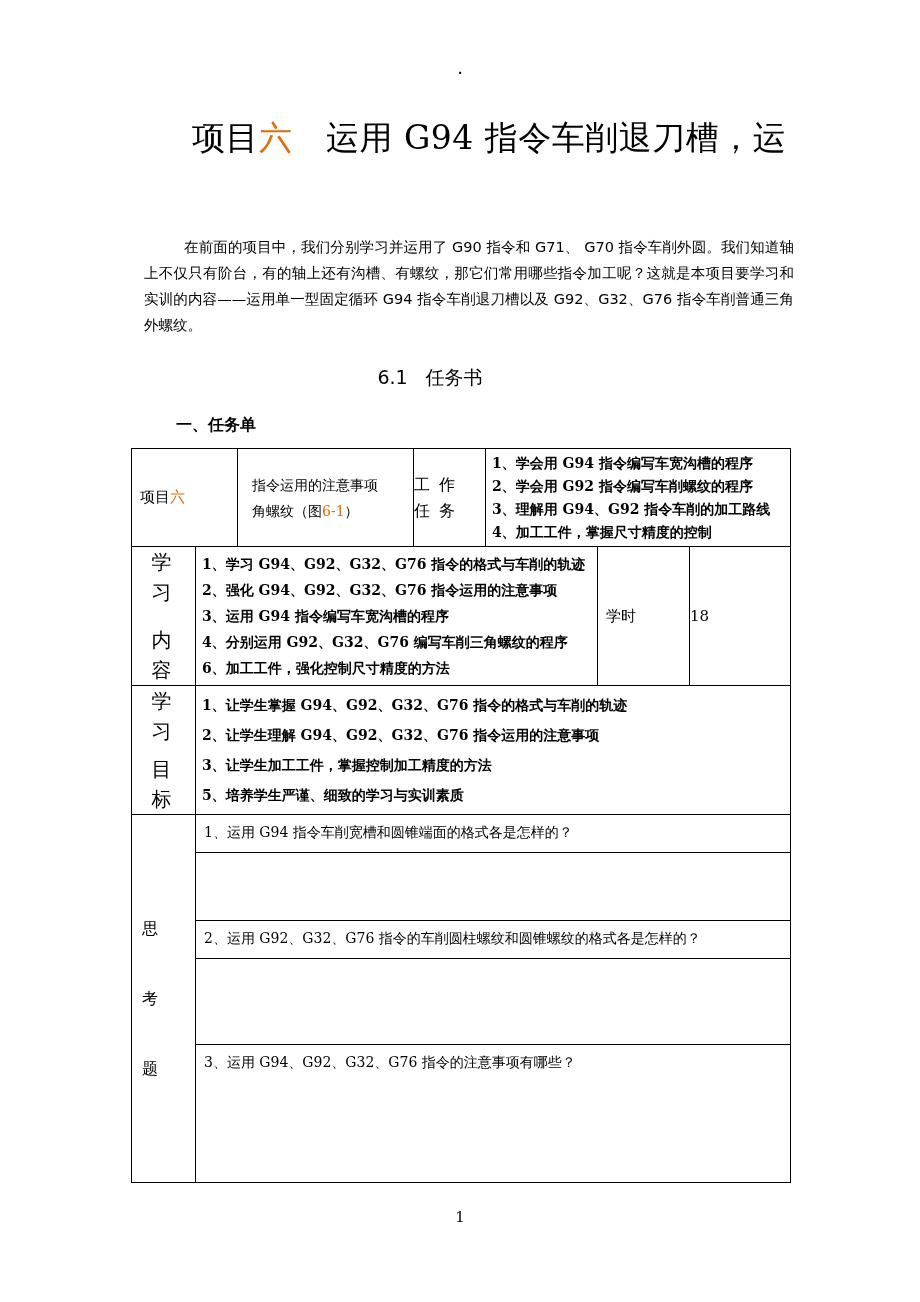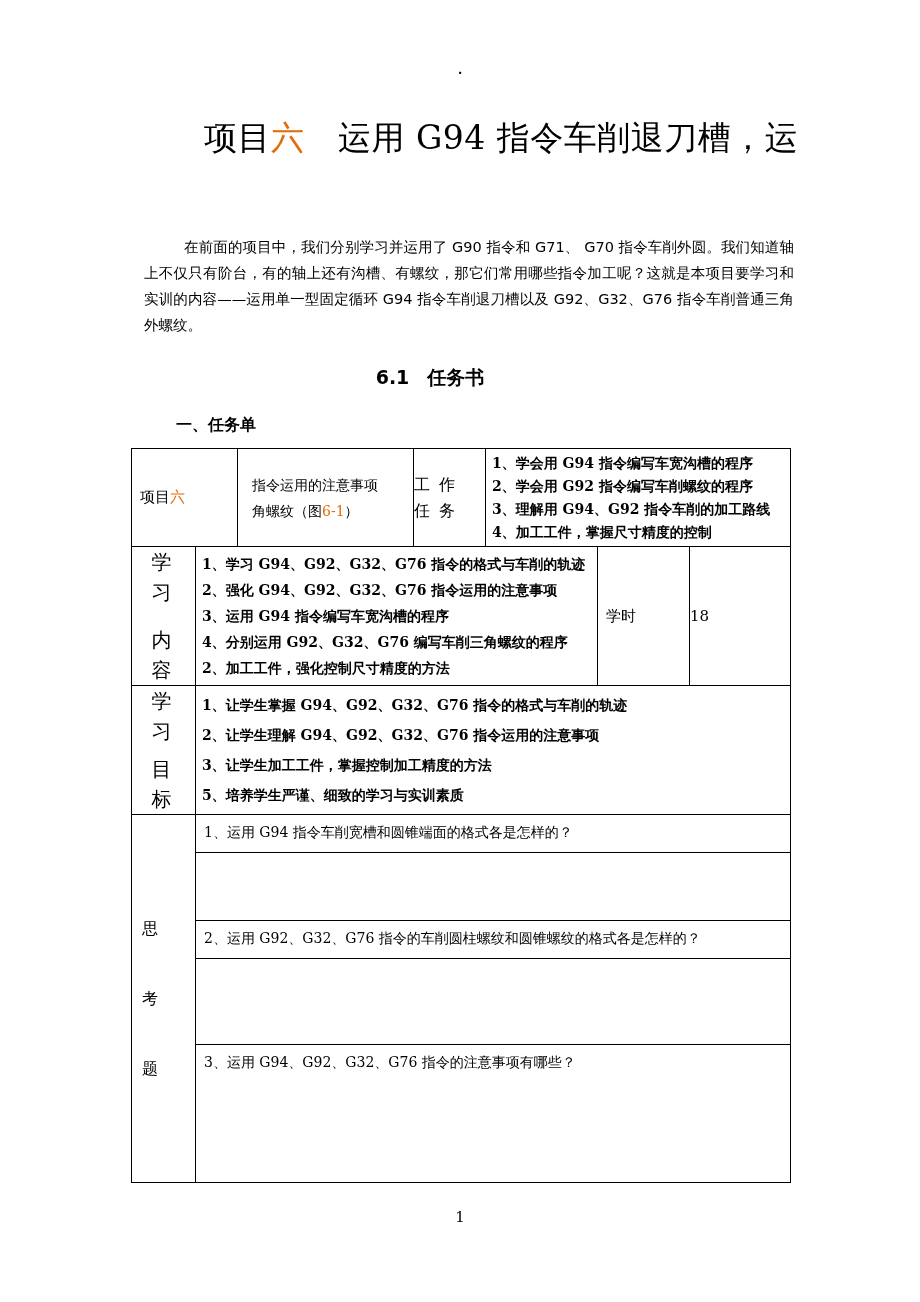--- a/index.html
+++ b/index.html
@@ -1,23 +1,23 @@
 <!DOCTYPE html>
 <html><head>
 <meta charset="utf-8">
 <style>
   html, body { margin: 0; padding: 0; background: #ffffff; }
   body { width: 920px; height: 1302px; position: relative; overflow: hidden; font-family: "DejaVu Serif", "Liberation Serif", serif; color: #000; }
   .dot { position: absolute; left: 0; width: 920px; top: 58px; text-align: center; font-size: 18px; line-height: 20px; }
-  .title { position: absolute; left: 152px; top: 113px; width: 660px; font-family: "DejaVu Serif", serif; font-size: 33px; line-height: 50px; letter-spacing: 0.5px; }
+  .title { position: absolute; left: 140px; top: 113px; width: 660px; font-family: "DejaVu Serif", serif; font-size: 33px; line-height: 50px; letter-spacing: 0.5px; }
   .title .l1 { display: block; padding-left: 52px; white-space: nowrap; }
   .title .l2 { display: block; white-space: nowrap; }
   .accent { color: #e36c0a; }
   .intro { position: absolute; left: 140px; top: 230px; width: 650px; font-family: "DejaVu Sans", "Liberation Sans", sans-serif; font-size: 14.5px; line-height: 26px; text-indent: 40px; text-align: justify; }
-  .sec { position: absolute; left: 0; width: 860px; top: 362px; text-align: center; font-family: "DejaVu Sans", sans-serif; font-weight: bold; font-size: 19px; line-height: 30px; }
+  .sec { position: absolute; left: 0; width: 860px; top: 362px; text-align: center; font-family: "DejaVu Sans", sans-serif; font-weight: normal; font-size: 19px; line-height: 30px; }
   .sec .gap { display: inline-block; width: 18px; }
   .sub { position: absolute; left: 176px; top: 412px; font-family: "DejaVu Sans", sans-serif; font-weight: bold; font-size: 16px; line-height: 26px; }
   table { position: absolute; left: 131px; top: 448px; width: 659px; border-collapse: collapse; table-layout: fixed; font-size: 14px; }
   td { border: 1px solid #000; padding: 0; vertical-align: middle; }
   .c { text-align: left; }
   .list div { line-height: 23px; padding-left: 6px; white-space: nowrap; font-weight: bold; }
   .vlabel { text-align: center; letter-spacing: 14px; line-height: 30px; padding-left: 10px; font-size: 20px; }
   .vlabel2 { font-size: 16px; line-height: 70px; padding-left: 10px; }
   .q { vertical-align: top; padding: 6px 8px; line-height: 22px; }
   .pg { position: absolute; left: 0; width: 920px; top: 1208px; text-align: center; font-size: 15px; }
@@ -69,21 +69,21 @@
     <td class="vlabel">
           <div>学习</div>
           <div style="height:18px"></div>
           <div>内容</div>
         </td>
     <td colspan="4" class="list" style="line-height:26px">
       <div style="line-height:26px">1、学习 G94、G92、G32、G76 指令的格式与车削的轨迹</div>
       <div style="line-height:26px">2、强化 G94、G92、G32、G76 指令运用的注意事项</div>
       <div style="line-height:26px">3、运用 G94 指令编写车宽沟槽的程序</div>
       <div style="line-height:26px">4、分别运用 G92、G32、G76 编写车削三角螺纹的程序</div>
-      <div style="line-height:26px">2、加工工件，强化控制尺寸精度的方法</div>
+      <div style="line-height:26px">6、加工工件，强化控制尺寸精度的方法</div>
     </td>
     <td style="padding-left:8px;font-size:15px">学时</td>
     <td class="c" style="font-size:15px">18</td>
   </tr>
   <tr style="height:122px">
     <td class="vlabel">
           <div>学习</div>
           <div style="height:8px"></div>
           <div>目标</div>
         </td>

